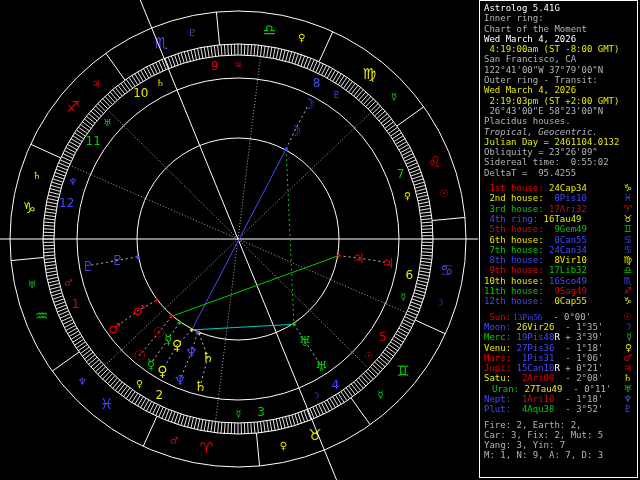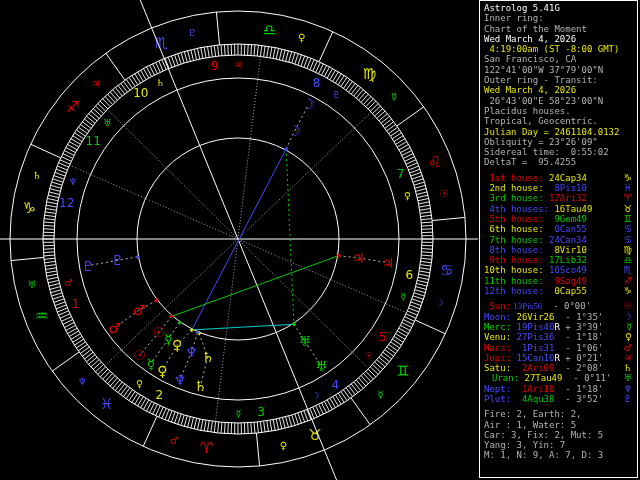--- a/index.html
+++ b/index.html
@@ -511,32 +511,33 @@
   <div id="panel">
       <div class="pline"><span style="color: rgb(255, 255, 255);">Astrolog 5.41G</span></div>
       <div class="pline"><span style="color: rgb(180, 180, 180);">Inner ring:</span></div>
       <div class="pline"><span style="color: rgb(180, 180, 180);">Chart of the Moment</span></div>
       <div class="pline"><span style="color: rgb(255, 255, 255);">Wed March 4, 2026</span></div>
       <div class="pline"><span style="color: rgb(232, 232, 0);"> 4:19:00am (ST -8:00 GMT)</span></div>
       <div class="pline"><span style="color: rgb(180, 180, 180);">San Francisco, CA</span></div>
       <div class="pline"><span style="color: rgb(180, 180, 180);">122°41'00"W 37°79'00"N</span></div>
       <div class="pline"><span style="color: rgb(180, 180, 180);">Outer ring - Transit:</span></div>
       <div class="pline"><span style="color: rgb(232, 232, 0);">Wed March 4, 2026</span></div>
+      <div class="pline"><span style="color: rgb(232, 232, 0);"> 2:19:03pm (ST +2:00 GMT)</span></div>
       <div class="pline"><span style="color: rgb(180, 180, 180);"> 26°43'00"E 58°23'00"N</span></div>
       <div class="pline"><span style="color: rgb(180, 180, 180);">Placidus houses.</span></div>
-      <div class="pline"><span style="color: rgb(180, 180, 180);">Tropical, Geocentric.</span></div>
+      <div class="pline"><span style="color: rgb(180, 180, 180); font-style: italic;">Tropical, Geocentric.</span></div>
       <div class="pline"><span style="color: rgb(232, 232, 0);">Julian Day = 2461104.0132</span></div>
       <div class="pline"><span style="color: rgb(180, 180, 180);">Obliquity = 23°26'09"</span></div>
       <div class="pline"><span style="color: rgb(180, 180, 180);">Sidereal time:  0:55:02</span></div>
       <div class="pline"><span style="color: rgb(180, 180, 180);">DeltaT =  95.4255</span></div>
       <div class="pblank"></div>
       <div class="pline"><span style="color: rgb(229, 0, 0);"> 1st house:</span><span style="color: rgb(232, 232, 0);"> 24Cap34</span><span class="rglyph" style="color: rgb(232, 232, 0);">♑</span></div>
       <div class="pline"><span style="color: rgb(232, 232, 0);"> 2nd house:</span><span style="color: rgb(71, 71, 255);">  8Pis10</span><span class="rglyph" style="color: rgb(71, 71, 255);">♓</span></div>
       <div class="pline"><span style="color: rgb(0, 204, 0);"> 3rd house:</span><span style="color: rgb(229, 0, 0);"> 17Ari32</span><span class="rglyph" style="color: rgb(229, 0, 0);">♈</span></div>
-      <div class="pline"><span style="color: rgb(71, 71, 255);"> 4th houses:</span><span style="color: rgb(232, 232, 0);"> 16Tau49</span><span class="rglyph" style="color: rgb(232, 232, 0);">♉</span></div>
+      <div class="pline"><span style="color: rgb(71, 71, 255);"> 4th ring:</span><span style="color: rgb(232, 232, 0);"> 16Tau49</span><span class="rglyph" style="color: rgb(232, 232, 0);">♉</span></div>
       <div class="pline"><span style="color: rgb(229, 0, 0);"> 5th house:</span><span style="color: rgb(0, 204, 0);">  9Gem49</span><span class="rglyph" style="color: rgb(0, 204, 0);">♊</span></div>
       <div class="pline"><span style="color: rgb(232, 232, 0); margin-top: 30px;"> 6th house:</span><span style="color: rgb(71, 71, 255); margin-top: 20px;">  0Can55</span><span class="rglyph" style="color: rgb(71, 71, 255);">♋</span></div>
       <div class="pline"><span style="color: rgb(0, 204, 0);"> 7th house:</span><span style="color: rgb(71, 71, 255);"> 24Can34</span><span class="rglyph" style="color: rgb(71, 71, 255);">♋</span></div>
       <div class="pline"><span style="color: rgb(71, 71, 255);"> 8th house:</span><span style="color: rgb(232, 232, 0);">  8Vir10</span><span class="rglyph" style="color: rgb(232, 232, 0);">♍</span></div>
       <div class="pline"><span style="color: rgb(229, 0, 0);"> 9th house:</span><span style="color: rgb(0, 204, 0);"> 17Lib32</span><span class="rglyph" style="color: rgb(0, 204, 0);">♎</span></div>
       <div class="pline"><span style="color: rgb(232, 232, 0);">10th house:</span><span style="color: rgb(71, 71, 255);"> 16Sco49</span><span class="rglyph" style="color: rgb(71, 71, 255);">♏</span></div>
       <div class="pline"><span style="color: rgb(0, 204, 0);">11th house:</span><span style="color: rgb(229, 0, 0);">  9Sag49</span><span class="rglyph" style="color: rgb(229, 0, 0);">♐</span></div>
       <div class="pline"><span style="color: rgb(71, 71, 255);">12th house:</span><span style="color: rgb(232, 232, 0);">  0Cap55</span><span class="rglyph" style="color: rgb(232, 232, 0);">♑</span></div>
       <div class="pblank"></div>
       <div class="pline"><span style="color: rgb(229, 0, 0);"> Sun:</span><span style="color: rgb(71, 71, 255); font-family: Liberation Serif, serif;"> 13Pis56</span><span style="color: rgb(255, 255, 255);"> </span><span style="color: rgb(180, 180, 180);"> - 0°00'</span><span class="rglyph" style="color: rgb(229, 0, 0);">☉</span></div>
@@ -544,18 +545,17 @@
       <div class="pline"><span style="color: rgb(0, 204, 0);">Merc:</span><span style="color: rgb(71, 71, 255); text-align: center;"> 19Pis40</span><span style="color: rgb(255, 255, 255);">R</span><span style="color: rgb(180, 180, 180);"> + 3°39'</span><span class="rglyph" style="color: rgb(0, 204, 0);">☿</span></div>
       <div class="pline"><span style="color: rgb(232, 232, 0);">Venu:</span><span style="color: rgb(71, 71, 255);"> 27Pis36</span><span style="color: rgb(255, 255, 255);"> </span><span style="color: rgb(180, 180, 180);"> - 1°18'</span><span class="rglyph" style="color: rgb(232, 232, 0);">♀</span></div>
       <div class="pline"><span style="color: rgb(229, 0, 0);">Mars:</span><span style="color: rgb(71, 71, 255);">  1Pis31</span><span style="color: rgb(255, 255, 255);"> </span><span style="color: rgb(180, 180, 180);"> - 1°06'</span><span class="rglyph" style="color: rgb(229, 0, 0);">♂</span></div>
       <div class="pline"><span style="color: rgb(229, 0, 0);">Jupi:</span><span style="color: rgb(71, 71, 255);"> 15Can10</span><span style="color: rgb(255, 255, 255);">R</span><span style="color: rgb(180, 180, 180);"> + 0°21'</span><span class="rglyph" style="color: rgb(229, 0, 0);">♃</span></div>
       <div class="pline"><span style="color: rgb(232, 232, 0);">Satu:</span><span style="color: rgb(229, 0, 0);">  2Ari09</span><span style="color: rgb(255, 255, 255);"> </span><span style="color: rgb(180, 180, 180);"> - 2°08'</span><span class="rglyph" style="color: rgb(232, 232, 0);">♄</span></div>
       <div class="pline"><span style="color: rgb(0, 204, 0); padding-left: 8px;">Uran:</span><span style="color: rgb(232, 232, 0);"> 27Tau49</span><span style="color: rgb(255, 255, 255);"> </span><span style="color: rgb(180, 180, 180);"> - 0°11'</span><span class="rglyph" style="color: rgb(0, 204, 0);">♅</span></div>
       <div class="pline"><span style="color: rgb(71, 71, 255);">Nept:</span><span style="color: rgb(229, 0, 0);">  1Ari10</span><span style="color: rgb(255, 255, 255);"> </span><span style="color: rgb(180, 180, 180);"> - 1°18'</span><span class="rglyph" style="color: rgb(71, 71, 255);">♆</span></div>
       <div class="pline"><span style="color: rgb(71, 71, 255);">Plut:</span><span style="color: rgb(0, 204, 0);">  4Aqu38</span><span style="color: rgb(255, 255, 255);"> </span><span style="color: rgb(180, 180, 180);"> - 3°52'</span><span class="rglyph" style="color: rgb(71, 71, 255);">♇</span></div>
       <div class="pblank"></div>
       <div class="pline"><span style="color: rgb(180, 180, 180); margin-top: 13px;">Fire: 2, Earth: 2,</span></div>
-      <div class="pline"><span style="color: rgb(180, 180, 180);">Air : 1, Water: 5</span></div>
       <div class="pline"><span style="color: rgb(180, 180, 180);">Car: 3, Fix: 2, Mut: 5</span></div>
       <div class="pline"><span style="color: rgb(180, 180, 180);">Yang: 3, Yin: 7</span></div>
       <div class="pline"><span style="color: rgb(180, 180, 180);">M: 1, N: 9, A: 7, D: 3</span></div>
     </div>
 </div>
 
 </body></html>

